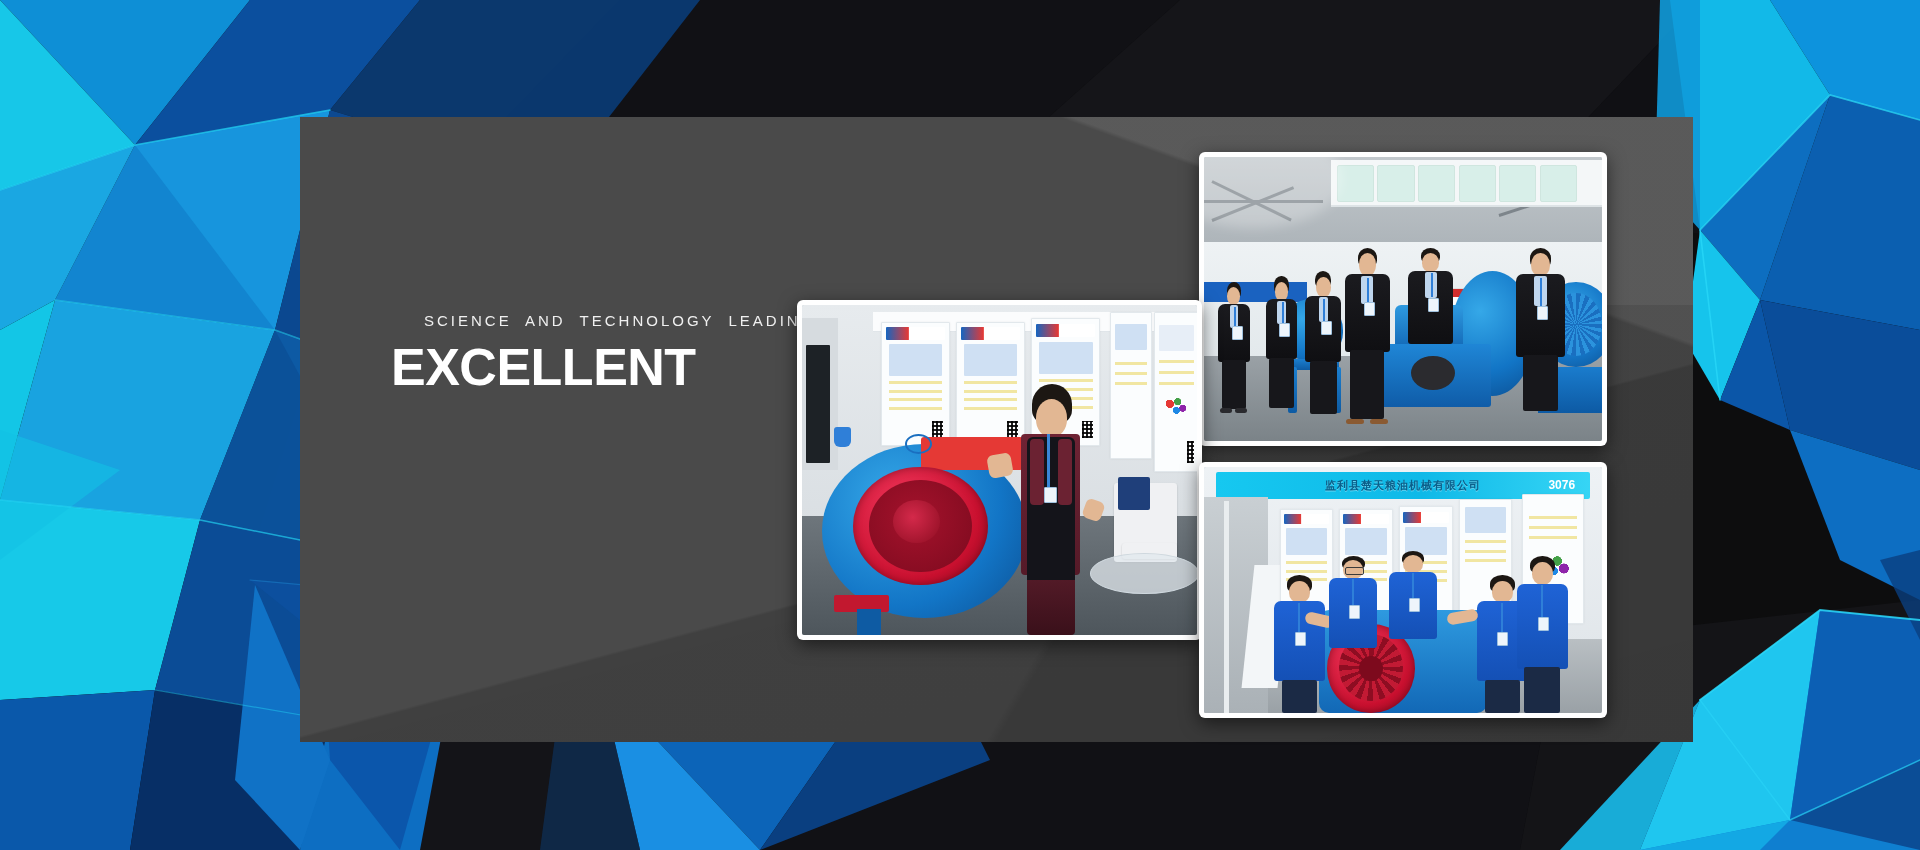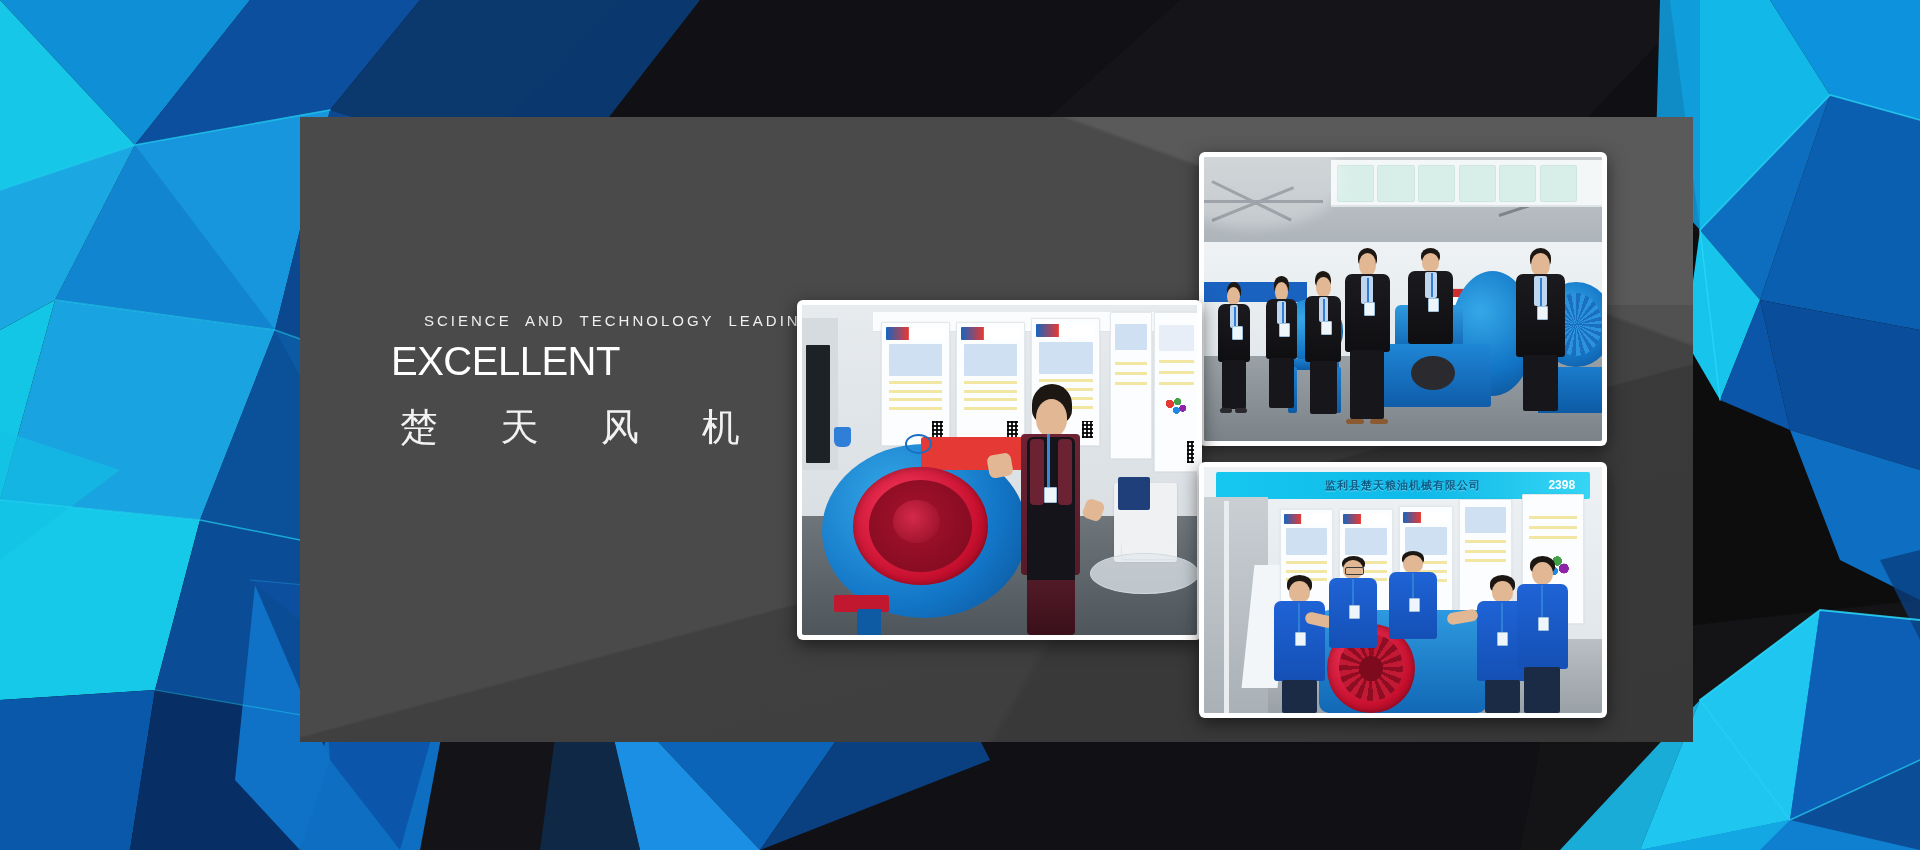--- a/index.html
+++ b/index.html
@@ -29,21 +29,21 @@
     background:linear-gradient(120deg,rgba(0,0,0,0) 35%,rgba(0,0,0,.10) 36%,rgba(0,0,0,.10) 100%);
   }
 
   
   #textblock{position:absolute;left:392px;top:312px;width:420px;color:#fff;}
   #tagline{
     font-size:15px;letter-spacing:3.0px;word-spacing:7px;
     color:#f0f0f0;white-space:nowrap;font-weight:400;margin-left:32px;
   }
   #headline{
-    font-size:40px;line-height:1.0;font-weight:normal;letter-spacing:-0.5px;
+    font-size:52px;line-height:1.0;font-weight:bold;letter-spacing:-0.5px;
     margin-top:12px;color:#fff;white-space:nowrap;margin-left:-1px;
   }
   #brand{
     font-size:38px;letter-spacing:26px;margin-top:21px;color:#f2f2f2;
     white-space:nowrap;font-weight:400;margin-left:8px;
   }
   #slogan{
     font-size:31px;font-weight:bold;margin-top:22px;color:#fff;white-space:nowrap;
     letter-spacing:0.5px;margin-left:8px;
   }
@@ -216,21 +216,20 @@
 
   <div id="panel">
     <div class="sheen-a"></div>
     <div class="sheen-b"></div>
     <div class="sheen-c"></div>
   </div>
 
   <div id="textblock">
     <div id="tagline">SCIENCE  AND  TECHNOLOGY  LEADING</div>
     <div id="headline">EXCELLENT</div>
-    <div id="brand">楚 天 风 机</div>
   </div>
 
   <div class="photo" id="photo-topright">
     <div class="inner">
       <div class="ceil"></div>
       <div class="wallA" style="top:30%;height:40%;background:linear-gradient(#eef2f4,#e3e9ec);"></div>
       <div class="floorA" style="height:30%;background:linear-gradient(#9aa1a6,#7b8388);"></div>
 
       <div class="truss" style="left:2%;top:8%;width:22%;transform:rotate(26deg);"></div>
       <div class="truss" style="left:2%;top:22%;width:22%;transform:rotate(-22deg);"></div>
@@ -419,21 +418,21 @@
     </div>
   </div>
 
   <div class="photo" id="photo-bottomright">
     <div class="inner">
       <div class="wallA" style="height:72%;background:linear-gradient(#eef2f5,#e2e7eb);"></div>
       <div class="floorA" style="height:30%;background:linear-gradient(#b9bfc3,#9aa1a6);"></div>
 
       <div class="boothsign">
         <span class="txt">监利县楚天粮油机械有限公司</span>
-        <span class="num">2398</span>
+        <span class="num">3076</span>
       </div>
 
       <div style="position:absolute;left:0;top:12%;width:16%;height:88%;background:linear-gradient(#c9cfd3,#aab1b6);"></div>
       <div style="position:absolute;left:5%;top:14%;width:1.2%;height:86%;background:#e9edef;"></div>
       <div style="position:absolute;left:11%;top:40%;width:9%;height:50%;background:#f3f6f8;transform:skewX(-6deg);"></div>
 
       <div class="poster" style="left:19%;top:17%;width:13%;height:42%;">
         <div class="ph"></div>
           <div class="pimg"></div>
         <div class="ln" style="top:50%;"></div>

